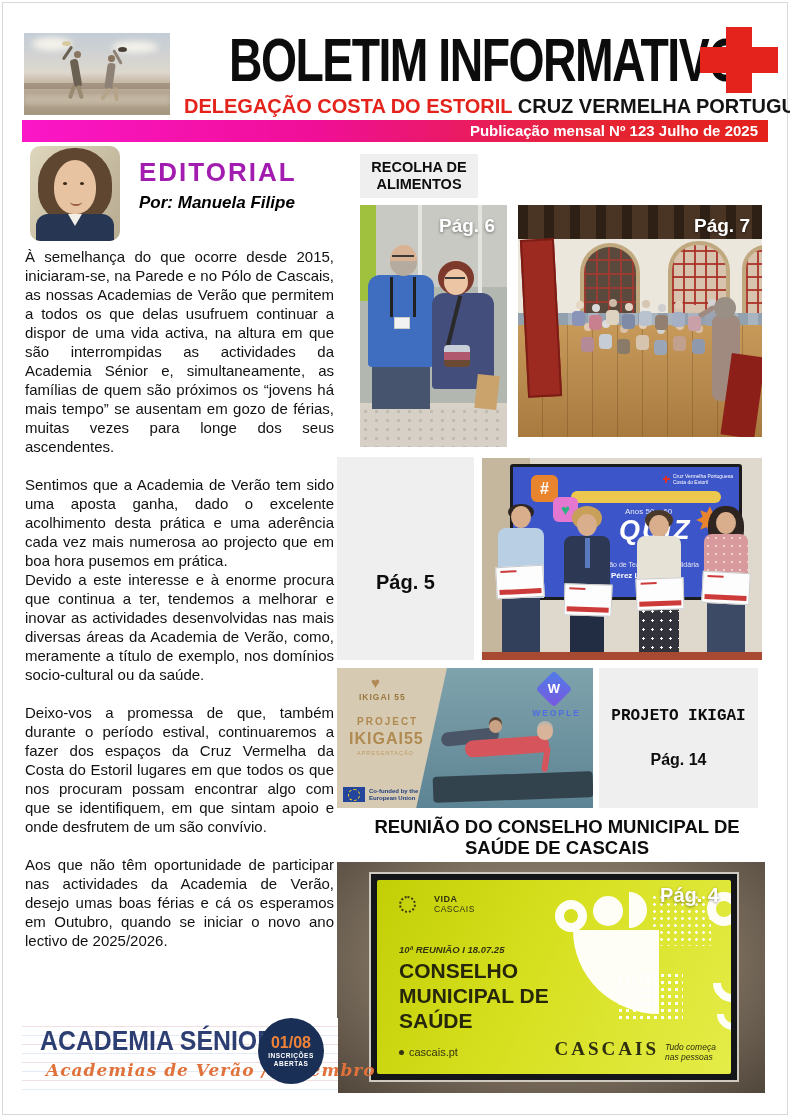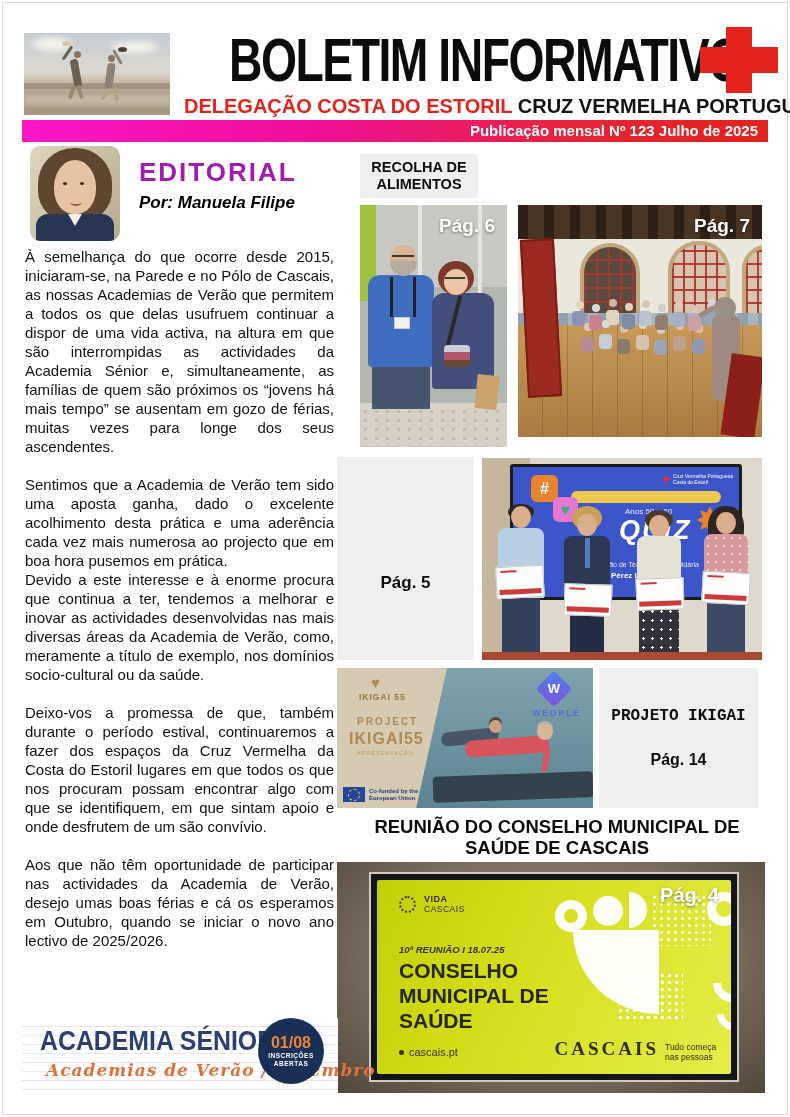--- a/index.html
+++ b/index.html
@@ -112,21 +112,21 @@
       82px 29px 0 #9aa6b8,101px 25px 0 #c2a08e,120px 28px 0 #8f99ad;}
   .pa-guide-hair{position:absolute;right:26px;top:92px;width:22px;height:22px;border-radius:50%;background:#9a8f85;}
   .pa-guide-body{position:absolute;right:22px;top:110px;width:28px;height:86px;border-radius:8px;background:#a08a80;}
   .pa-guide-arm{position:absolute;right:46px;top:104px;width:18px;height:5px;border-radius:3px;background:#a08a80;transform:rotate(-32deg);}
   .pa-kiosk{position:absolute;right:2px;top:150px;width:34px;height:82px;background:#8c2018;transform:rotate(8deg);}
 
   
   .tb-box{left:337px;top:457px;width:137px;height:203px;background:#efefef;display:flex;flex-direction:column;
     align-items:center;justify-content:center;text-align:center;}
   .tb-box .t{font-size:16px;font-weight:700;line-height:20px;width:126px;color:#0d0d0d;}
-  .tb-box .p{font-size:17px;font-weight:700;margin-top:48px;color:#0d0d0d;}
+  .tb-box .p{font-size:20px;font-weight:700;margin-top:48px;color:#0d0d0d;}
   .ph-tb{left:482px;top:458px;width:280px;height:202px;background:linear-gradient(90deg,#c4b79e 0 17%,#ded8cd 17%);}
   .tb-screen{position:absolute;left:28px;top:6px;width:226px;height:130px;background:#3c55c8;
     border:3px solid #1c1c1e;border-radius:3px;}
   .tb-bar{position:absolute;left:58px;top:24px;width:150px;height:12px;border-radius:6px;background:#ecc94e;}
   .tb-hash{position:absolute;left:18px;top:8px;width:27px;height:27px;border-radius:6px;background:#e8832e;
     color:#fff;font-weight:700;font-size:16px;display:flex;align-items:center;justify-content:center;}
   .tb-pink{position:absolute;left:40px;top:30px;width:25px;height:25px;border-radius:6px;background:#e478d0;
     color:#2fae84;font-size:15px;display:flex;align-items:center;justify-content:center;}
   .tb-era{position:absolute;left:112px;top:40px;color:#e8e8f4;font-size:8px;}
   .tb-quiz{position:absolute;left:106px;top:48px;color:#fff;font-size:27px;font-weight:700;font-style:italic;letter-spacing:2px;}
@@ -179,31 +179,31 @@
 
   
   .re-title{left:345px;top:816px;width:424px;text-align:center;font-size:18.5px;font-weight:700;
     line-height:21px;color:#0d0d0d;}
   .ph-re{left:337px;top:862px;width:428px;height:231px;
     background:radial-gradient(ellipse at 50% 42%,#97897b 0%,#7d7060 55%,#51463b 100%);}
   .tv{position:absolute;left:32px;top:10px;width:370px;height:210px;background:#141518;
     border:2px solid #cfc9bf;padding:6px;box-sizing:border-box;}
   .tvscreen{position:relative;width:100%;height:100%;overflow:hidden;border-radius:2px;
     background:linear-gradient(115deg,#c2cf06 0%,#d7e01f 45%,#e4ec48 100%);}
-  .vida{position:absolute;left:22px;top:14px;display:flex;gap:8px;align-items:center;}
+  .vida{position:absolute;left:22px;top:14px;display:flex;gap:18px;align-items:center;}
   .vida .ic{width:13px;height:13px;border:2px dotted #3b3b15;border-radius:50%;}
   .vida .l1{font-size:9px;font-weight:700;color:#33330f;letter-spacing:.5px;}
   .vida .l2{font-size:8.5px;color:#33330f;letter-spacing:.5px;}
   .re-meet{position:absolute;left:22px;top:64px;font-size:9.5px;font-style:italic;color:#33330f;font-weight:700;}
   .re-ctitle{position:absolute;left:22px;top:78px;width:178px;font-size:21px;font-weight:700;line-height:25px;color:#26260a;}
   .re-url{position:absolute;left:22px;bottom:16px;font-size:11px;color:#33330f;display:flex;align-items:center;gap:5px;}
   .re-url .dot{width:5px;height:5px;border-radius:50%;background:#33330f;}
   .re-brand{position:absolute;right:72px;bottom:14px;font-family:"Liberation Serif",serif;font-weight:700;
     font-size:19px;letter-spacing:3px;color:#2e2e10;}
-  .re-tag{position:absolute;right:8px;bottom:12px;width:58px;font-size:8.5px;
+  .re-tag{position:absolute;right:8px;bottom:12px;width:58px;font-size:8.5px;font-style:italic;
     line-height:10px;color:#2e2e10;}
   .shp{position:absolute;background:#fff;opacity:.96;}
   .shp-ring{left:178px;top:20px;width:14px;height:14px;background:transparent;border:9px solid #fff;border-radius:50%;}
   .shp-circ{left:216px;top:16px;width:30px;height:30px;border-radius:50%;}
   .shp-half{left:252px;top:12px;width:18px;height:36px;border-radius:0 36px 36px 0;}
   .shp-fan{left:196px;top:50px;width:86px;height:84px;border-radius:0 0 0 100%;}
   .shp-dots1{left:274px;top:14px;width:60px;height:52px;background:transparent;
     background-image:radial-gradient(#fff 26%,transparent 30%);background-size:7px 7px;}
   .shp-dots2{left:240px;top:92px;width:66px;height:50px;background:transparent;
     background-image:radial-gradient(#fff 30%,transparent 34%);background-size:7px 7px;}

